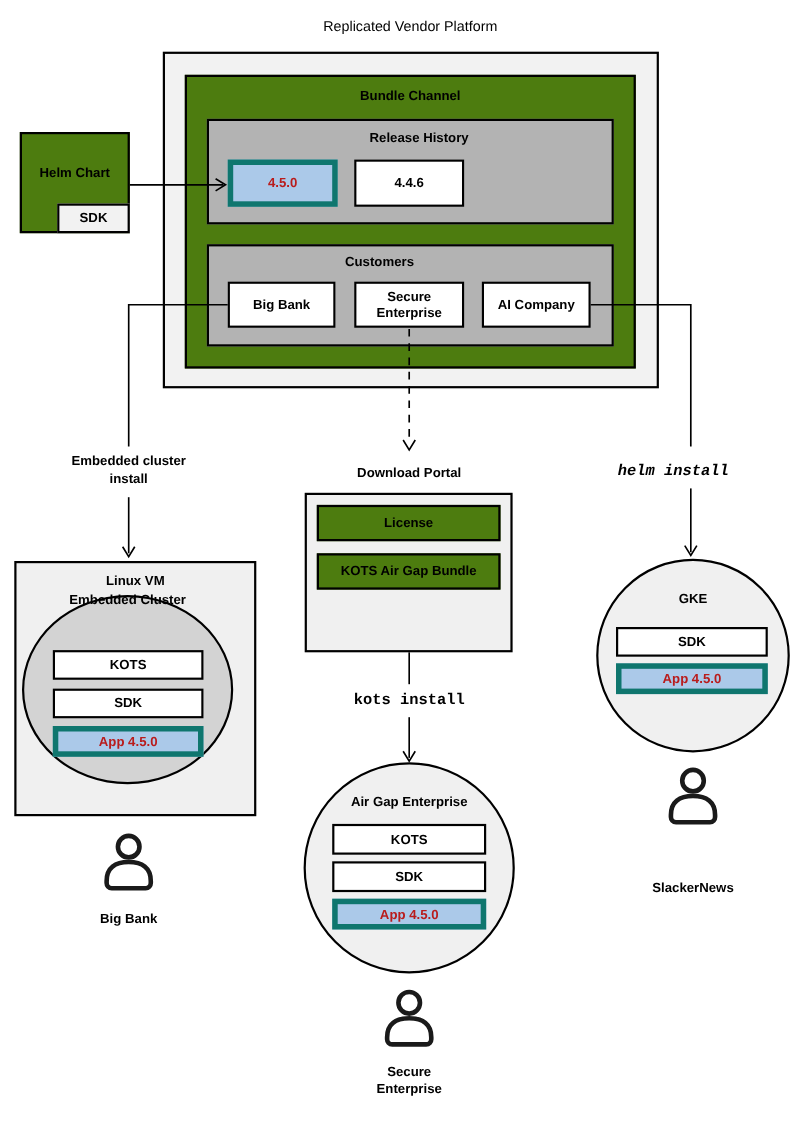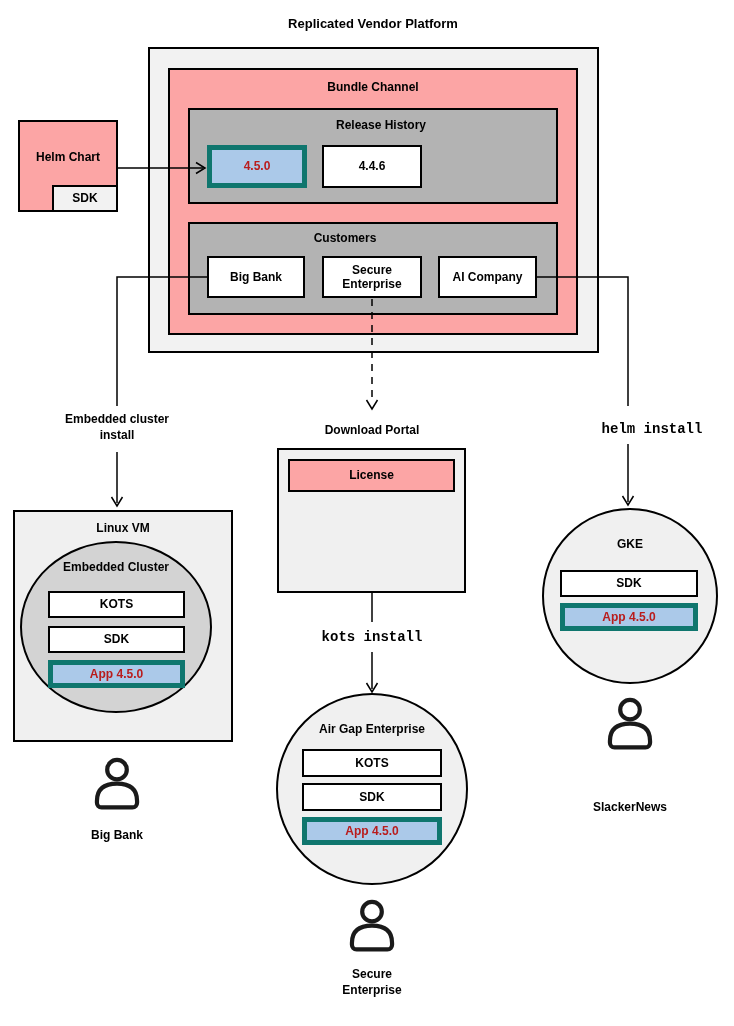--- a/index.html
+++ b/index.html
@@ -16,31 +16,31 @@
     position:absolute;text-align:center;font-weight:bold;font-size:12px;
   }
   .free-label{
     position:absolute;text-align:center;font-weight:bold;font-size:12px;line-height:1.3;
   }
   .mono-label{
     position:absolute;text-align:center;font-weight:bold;font-size:14px;
     font-family:"Liberation Mono", monospace;white-space:nowrap;
   }
   .fill-outer{background:#f2f2f2;}
-  .fill-mid{background:#fca5a5;text-align:right;}
+  .fill-mid{background:#4d7c0f;text-align:right;}
   .fill-dark{background:#b3b3b3;}
   .fill-node{background:#f0f0f0;}
   .fill-cluster{background:#d3d3d3;}
   .fill-white{background:#ffffff;}
   .hl{background:#abc9e9;border:5px solid #0f766e;color:#b91c1c;}
   .circle{border-radius:50%;}
   .overlay{position:absolute;left:0;top:0;pointer-events:none;z-index:40;}
   .person{position:absolute;z-index:30;}
   .page-title{position:absolute;left:173px;top:16px;width:400px;text-align:center;
-    font-weight:bold;font-size:13px;}
+    font-weight:normal;font-size:13px;}
 </style>
 </head>
 <body>
 
 <div class="canvas">
 
   <div class="page-title">Replicated Vendor Platform</div>
 
   <div class="box fill-outer" style="left:148px;top:47px;width:451px;height:306px;"></div>
 
@@ -55,31 +55,32 @@
   <div class="box fill-dark" style="left:188px;top:222px;width:370px;height:93px;"></div>
   <div class="container-title" style="left:188px;top:231px;width:314px;">Customers</div>
   <div class="box fill-white" style="left:207px;top:256px;width:98px;height:42px;">Big Bank</div>
   <div class="box fill-white" style="left:322px;top:256px;width:100px;height:42px;padding:0 8px;">Secure Enterprise</div>
   <div class="box fill-white" style="left:438px;top:256px;width:99px;height:42px;">AI Company</div>
 
   <div class="box fill-mid" style="left:18px;top:120px;width:100px;height:92px;padding-bottom:18px;">Helm Chart</div>
   <div class="box fill-outer" style="left:52px;top:185px;width:66px;height:27px;">SDK</div>
 
   <div class="free-label" style="left:59px;top:412px;width:116px;">Embedded cluster install</div>
-  <div class="mono-label" style="left:572px;top:421px;width:160px;">helm install</div>
+  <div class="mono-label" style="left:532px;top:421px;width:160px;font-style:italic;">helm install</div>
   <div class="mono-label" style="left:292px;top:629px;width:160px;">kots install</div>
 
   <div class="free-label" style="left:302px;top:423px;width:140px;">Download Portal</div>
   <div class="box fill-node" style="left:277px;top:448px;width:189px;height:145px;"></div>
   <div class="box fill-mid" style="left:288px;top:459px;width:167px;height:33px;">License</div>
+  <div class="box fill-mid" style="left:288px;top:503px;width:167px;height:33px;">KOTS Air Gap Bundle</div>
 
   <div class="box fill-node" style="left:13px;top:510px;width:220px;height:232px;"></div>
   <div class="container-title" style="left:13px;top:521px;width:220px;">Linux VM</div>
   <div class="box fill-cluster circle" style="left:20px;top:541px;width:192px;height:172px;"></div>
-  <div class="container-title" style="left:20px;top:560px;width:192px;">Embedded Cluster</div>
+  <div class="container-title" style="left:20px;top:538px;width:192px;">Embedded Cluster</div>
   <div class="box fill-white" style="left:48px;top:591px;width:137px;height:27px;">KOTS</div>
   <div class="box fill-white" style="left:48px;top:626px;width:137px;height:27px;">SDK</div>
   <div class="box hl" style="left:48px;top:660px;width:137px;height:28px;">App 4.5.0</div>
 
   <div class="box fill-node circle" style="left:276px;top:693px;width:192px;height:192px;"></div>
   <div class="container-title" style="left:276px;top:722px;width:192px;">Air Gap Enterprise</div>
   <div class="box fill-white" style="left:302px;top:749px;width:140px;height:28px;">KOTS</div>
   <div class="box fill-white" style="left:302px;top:783px;width:140px;height:28px;">SDK</div>
   <div class="box hl" style="left:302px;top:817px;width:140px;height:28px;">App 4.5.0</div>
 

